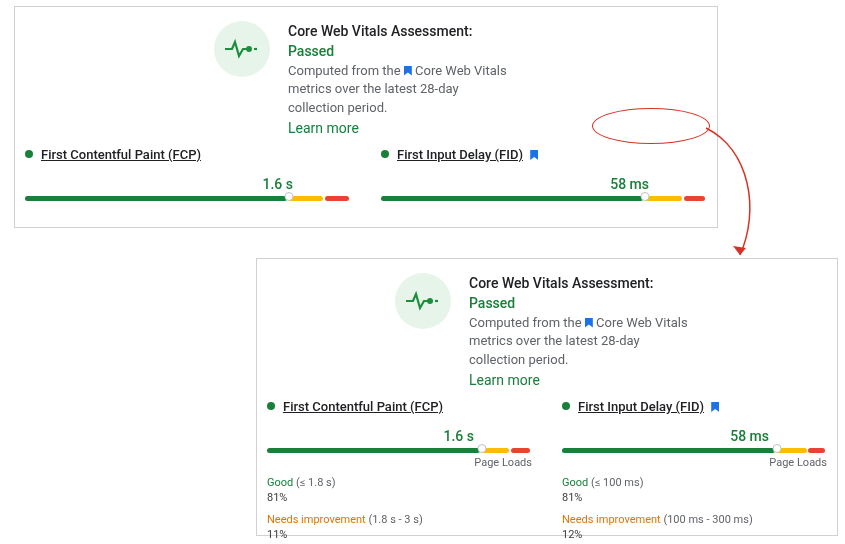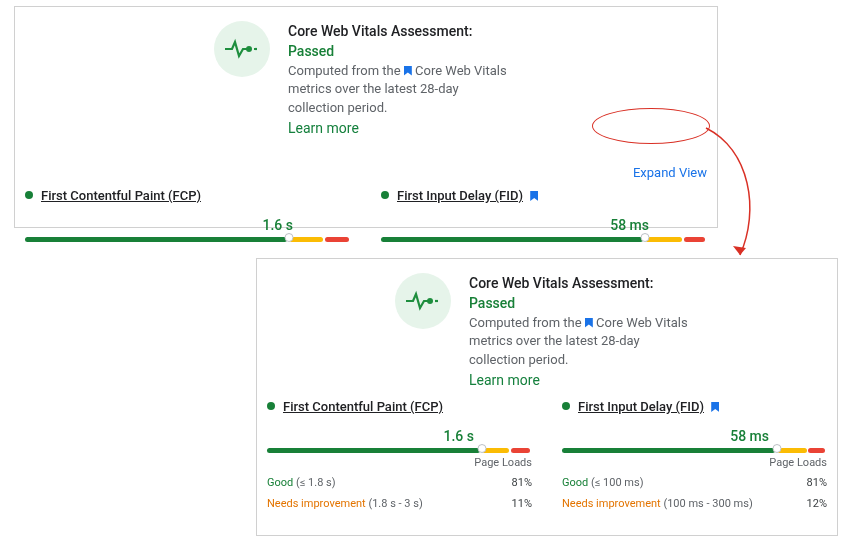--- a/index.html
+++ b/index.html
@@ -24,21 +24,21 @@
   .metrics { display: flex; gap: 30px; margin-top: 8px; }
   .metric { flex: 1; }
   .metric-label { font-size: 13px; color: #202124; text-decoration: underline; font-weight: 500; }
   .dot { display:inline-block; width:8px; height:8px; border-radius:50%; background:#188038; margin-right:8px; vertical-align: 1px;}
   .metric-value { text-align: right; color: #188038; font-size: 14px; font-weight: 500; margin-top: 14px; margin-bottom: 2px; padding-right: 58px; }
   .bar-track { position: relative; height: 10px; width: 100%; display: flex; align-items: center; }
   .bar { position: absolute; height: 5px; border-radius: 3px; }
   .marker { position: absolute; top: -2px; width: 9px; height: 9px; border: 1.5px solid #bdc1c6; background: #fff; border-radius: 50%; transform: translateX(-50%); }
 
   .page-loads { text-align: right; color: #5f6368; font-size: 11px; margin-top: 0; }
-  .dist-row { display: flex; justify-content: space-between; font-size: 11px; margin-top: 6px; line-height: 1.4; }
+  .dist-row { display: flex; justify-content: space-between; font-size: 11px; margin-top: 6px; line-height: 1.4; flex-direction: column; }
   .dist-label .name { }
   .dist-label .range { color: #5f6368; }
   .good .name { color: #188038; }
   .ni .name { color: #e37400; }
 
   
   .anno { position: absolute; pointer-events: none; }
   .ellipse { left: 592px; top: 108px; width: 118px; height: 36px; border: 1.5px solid #d93025; border-radius: 50%; }
   .arrow-svg { position:absolute; left: 700px; top: 120px; width: 80px; height: 150px; }
 </style>
@@ -55,21 +55,20 @@
       </svg>
     </div>
     <div class="header-text">
       <div class="header-title">
         <span>Core Web Vitals Assessment: </span><span class="passed">Passed</span>
       </div>
       <span>Computed from the </span><span class="bookmark-icon"></span><span> Core Web Vitals metrics over the latest 28-day collection period.</span>
       <div><a class="learn-more">Learn more</a></div>
     </div>
   </div>
-  <div class="toggle-row"><span>Expand View</span></div>
   <div class="metrics">
     <div class="metric">
       <div>
         <span class="dot"></span><span class="metric-label">First Contentful Paint (FCP)</span>
       </div>
       <div class="metric-value">1.6 s</div>
       <div class="bar-track">
           <div class="bar" style="left: 0%; width: 80.4%; background: rgb(24, 128, 56);"></div>
           <div class="bar" style="left: 81%; width: 10.4%; background: rgb(251, 188, 4);"></div>
           <div class="bar" style="left: 92%; width: 7.4%; background: rgb(234, 67, 53);"></div>

